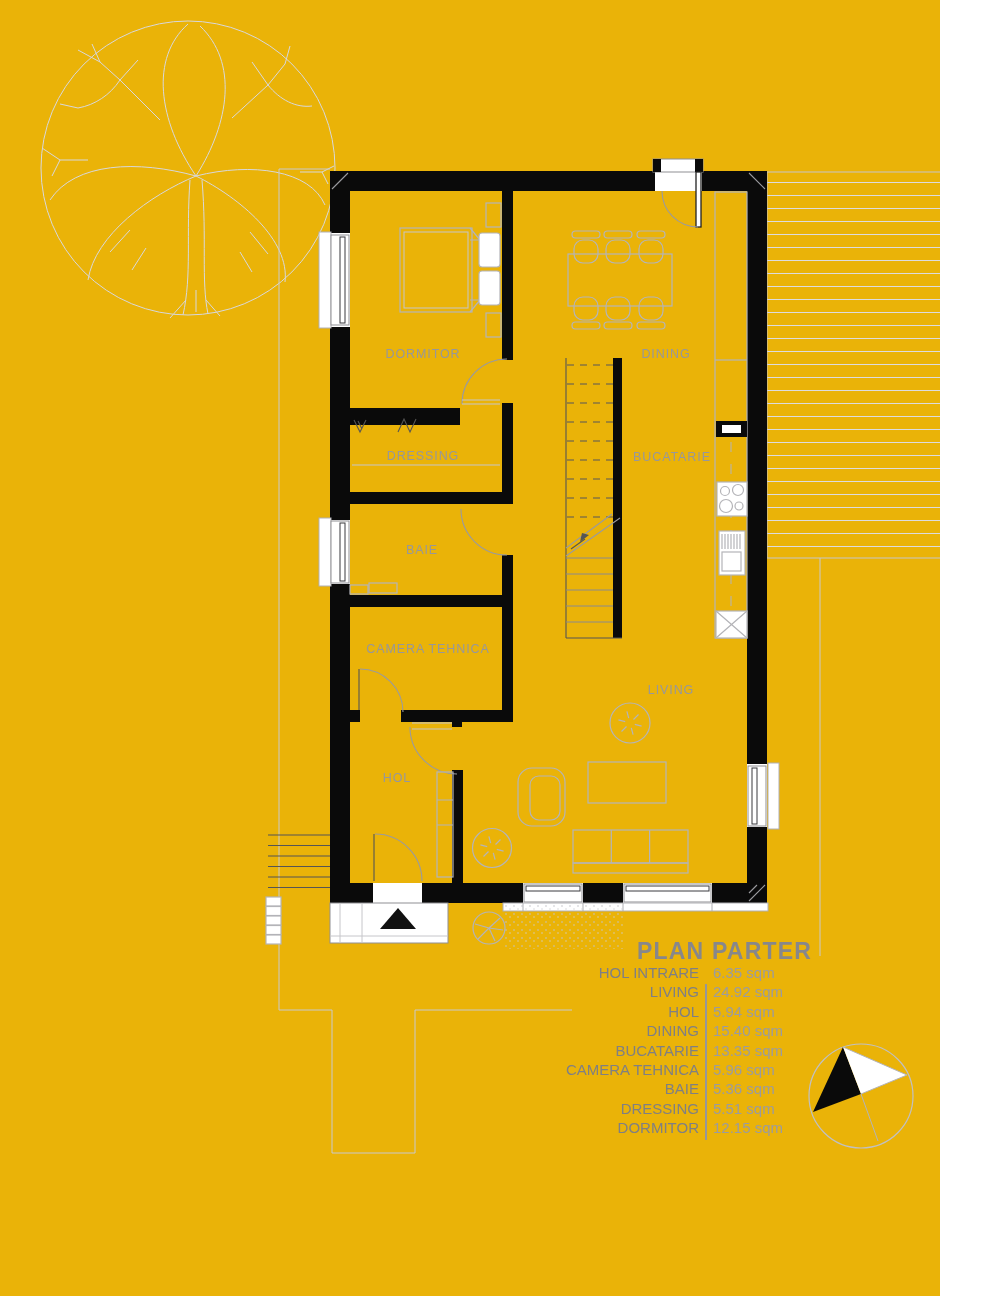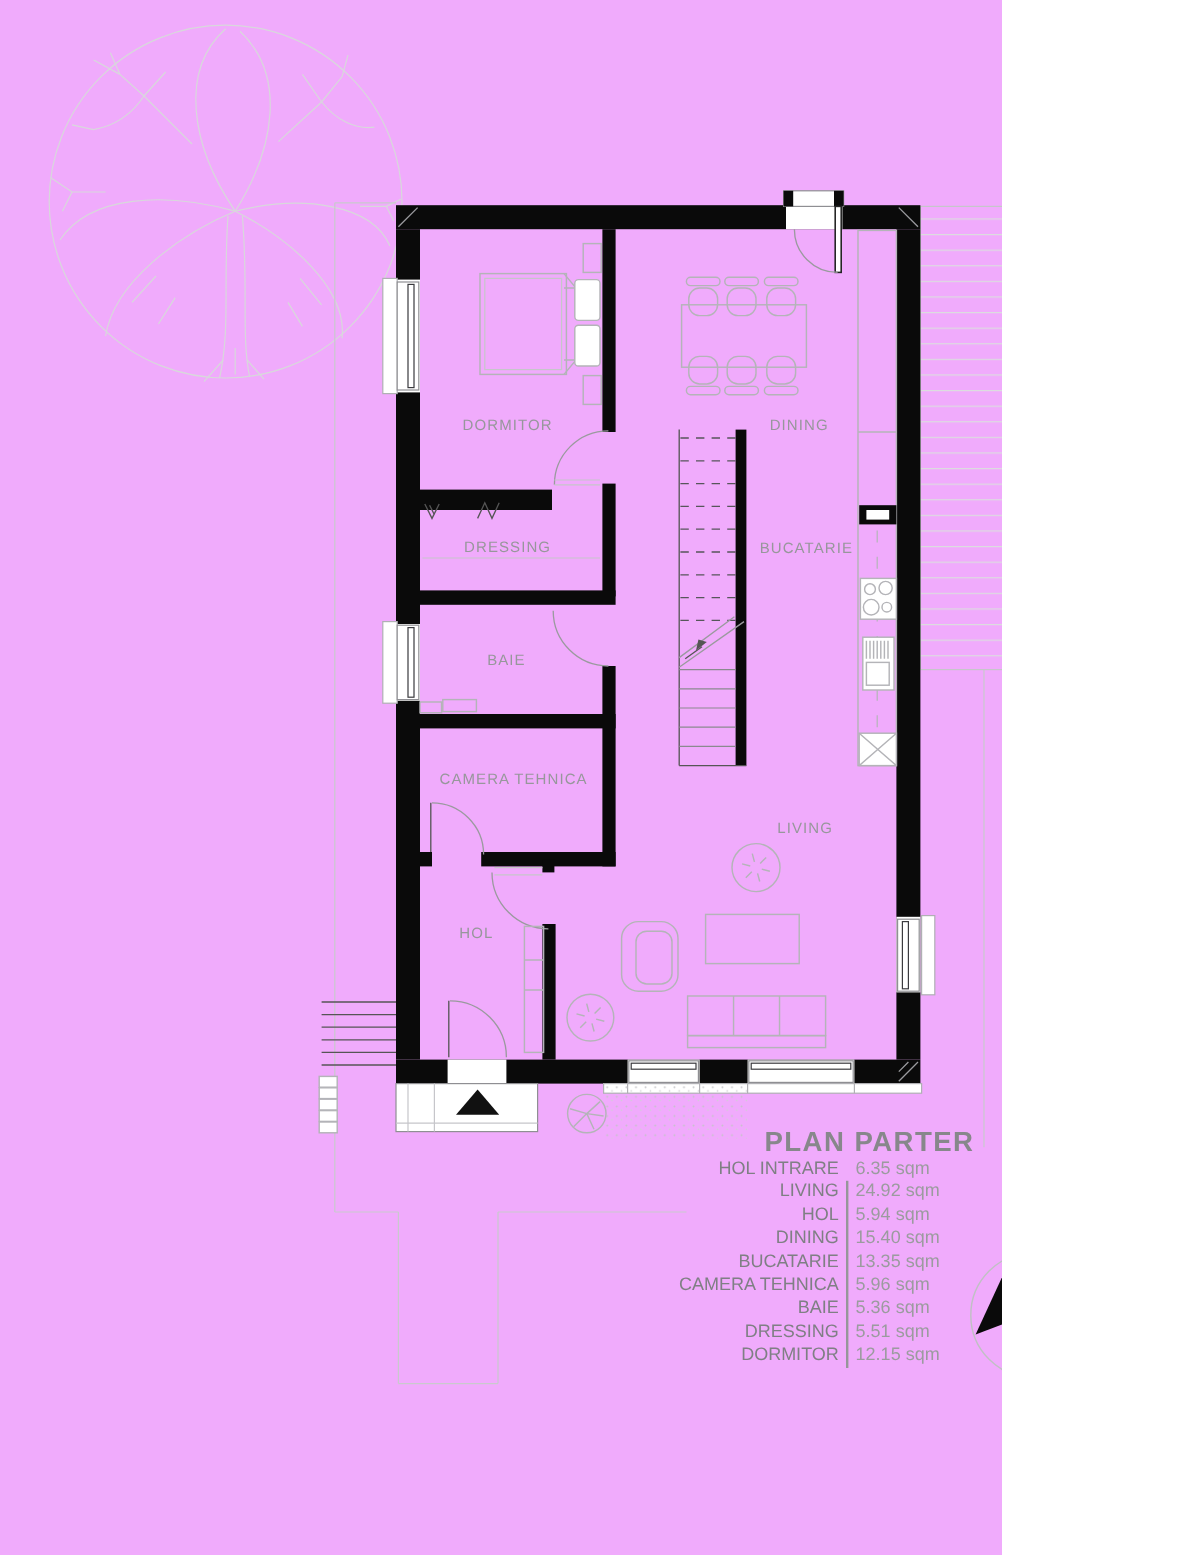--- a/index.html
+++ b/index.html
@@ -1,16 +1,16 @@
 <!DOCTYPE html>
 <html><head>
 <meta charset="utf-8">
 <style>
   html,body{margin:0;padding:0;background:#ffffff;}
-  .canvas{position:relative;width:835px;height:1296px;background:#f0abfc;overflow:hidden;}
+  .canvas{position:relative;width:940px;height:1296px;background:#eab308;overflow:hidden;}
   svg{display:block;}
   .wall{fill:#0a0a0a;stroke:none;}
   .gap{fill:#ffffff;stroke:none;}
   .furn{fill:none;stroke:#b4b4b8;stroke-width:1.2;}
   .furnf{fill:#ffffff;stroke:#b4b4b8;stroke-width:1.2;}
   .frame{fill:#ffffff;stroke:#8f8f93;stroke-width:1;}
   .glaz{fill:#ffffff;stroke:#3a3a3e;stroke-width:1;}
   .sill{fill:#ffffff;stroke:#b0b0b4;stroke-width:1;}
   .door{fill:none;stroke:#9a9a9e;stroke-width:1.1;}
   .leaf{fill:#ffffff;stroke:#222;stroke-width:1.3;}

